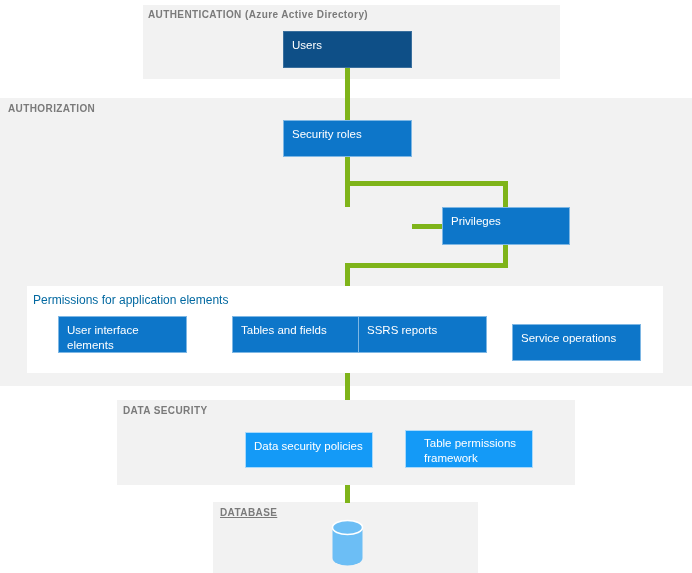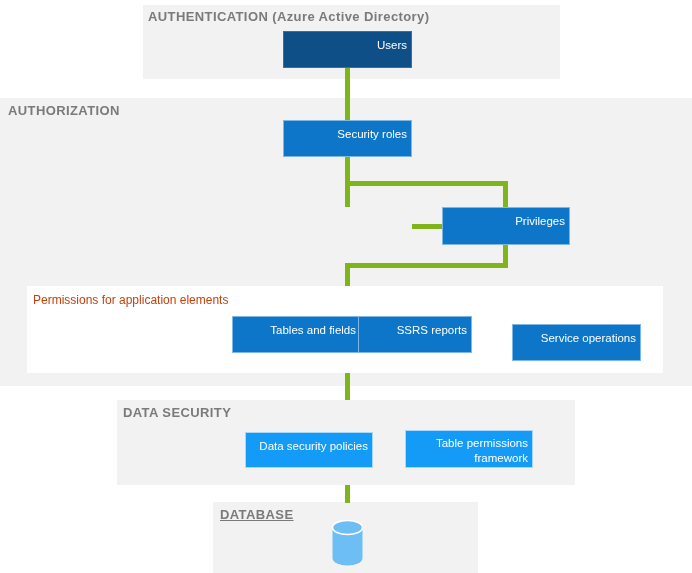--- a/index.html
+++ b/index.html
@@ -15,49 +15,48 @@
     background: #ffffff;
     overflow: hidden;
   }
   .panel {
     position: absolute;
     background: #f2f2f2;
     z-index: 0;
   }
   .section-label {
     position: absolute;
-    font-size: 13px;
+    font-size: 10px;
     font-weight: bold;
     color: #7a7a7a;
     letter-spacing: 0.4px;
     z-index: 3;
     white-space: nowrap;
   }
   .node {
     position: absolute;
     color: #ffffff;
     font-size: 11.5px;
     line-height: 1.3;
     padding: 6px 4px 0 8px;
     box-sizing: border-box;
     z-index: 2;
-    text-align: right;
   }
   .node-dark  { background: #0e4f87; border: 1px solid #3a6f9d; }
   .node-mid   { background: #0d76c9; border: 1px solid #7eb7e4; }
   .node-light { background: #149af7; border: 1px solid #a9d9fa; margin-left: 40px; }
   .white-box {
     position: absolute;
     background: #ffffff;
     z-index: 1;
   }
   .white-box-title {
     position: absolute;
     font-size: 12px;
-    color: #c2410c;
+    color: #0369a1;
     z-index: 3;
     white-space: nowrap;
   }
   .connector {
     position: absolute;
     background: #7fb41a;
     z-index: 1;
   }
   .db-icon {
     position: absolute;
@@ -90,22 +89,23 @@
   <div class="section-label" style="left:123px; top:405px;">DATA SECURITY</div>
   <div class="section-label" style="left:220px; top:507px;text-decoration:underline;">DATABASE</div>
 
   <div class="node node-dark" style="left:283px; top:31px; width:129px; height:37px;">Users</div>
 
   <div class="node node-mid" style="left:283px; top:120px; width:129px; height:37px;">Security roles</div>
   <div class="node node-mid" style="left:442px; top:207px; width:128px; height:38px;">Privileges</div>
 
   <div class="white-box" style="left:27px; top:286px; width:636px; height:87px;"></div>
   <div class="white-box-title" style="left:33px; top:293px;">Permissions for application elements</div>
+  <div class="node node-mid" style="left:58px;  top:316px; width:129px; height:37px;">User interface elements</div>
   <div class="node node-mid" style="left:208px; top:316px; width:129px; height:37px;margin-left:24px;">Tables and fields</div>
-  <div class="node node-mid" style="left:358px; top:316px; width:114px; height:37px;">SSRS reports</div>
+  <div class="node node-mid" style="left:358px; top:316px; width:129px; height:37px;">SSRS reports</div>
   <div class="node node-mid" style="left:512px; top:324px; width:129px; height:37px;">Service operations</div>
 
   <div class="node node-light" style="left:205px; top:432px; width:128px; height:36px;">Data security policies</div>
   <div class="node node-light" style="left:365px; top:430px; width:128px; height:38px; padding-top:5px;padding-left:18px;">Table permissions framework</div>
 
   <div class="db-icon" style="left:329px; top:518px;">
     <svg width="37" height="50" viewBox="0 0 37 50" aria-hidden="true">
       <path d="M3.5 9 v31 a15 7.5 0 0 0 30 0 v-31 z" fill="#6cbef5"></path>
       <ellipse cx="18.5" cy="9.5" rx="15" ry="7" fill="#6cbef5" stroke="#ffffff" stroke-width="1.6"></ellipse>
     </svg>

